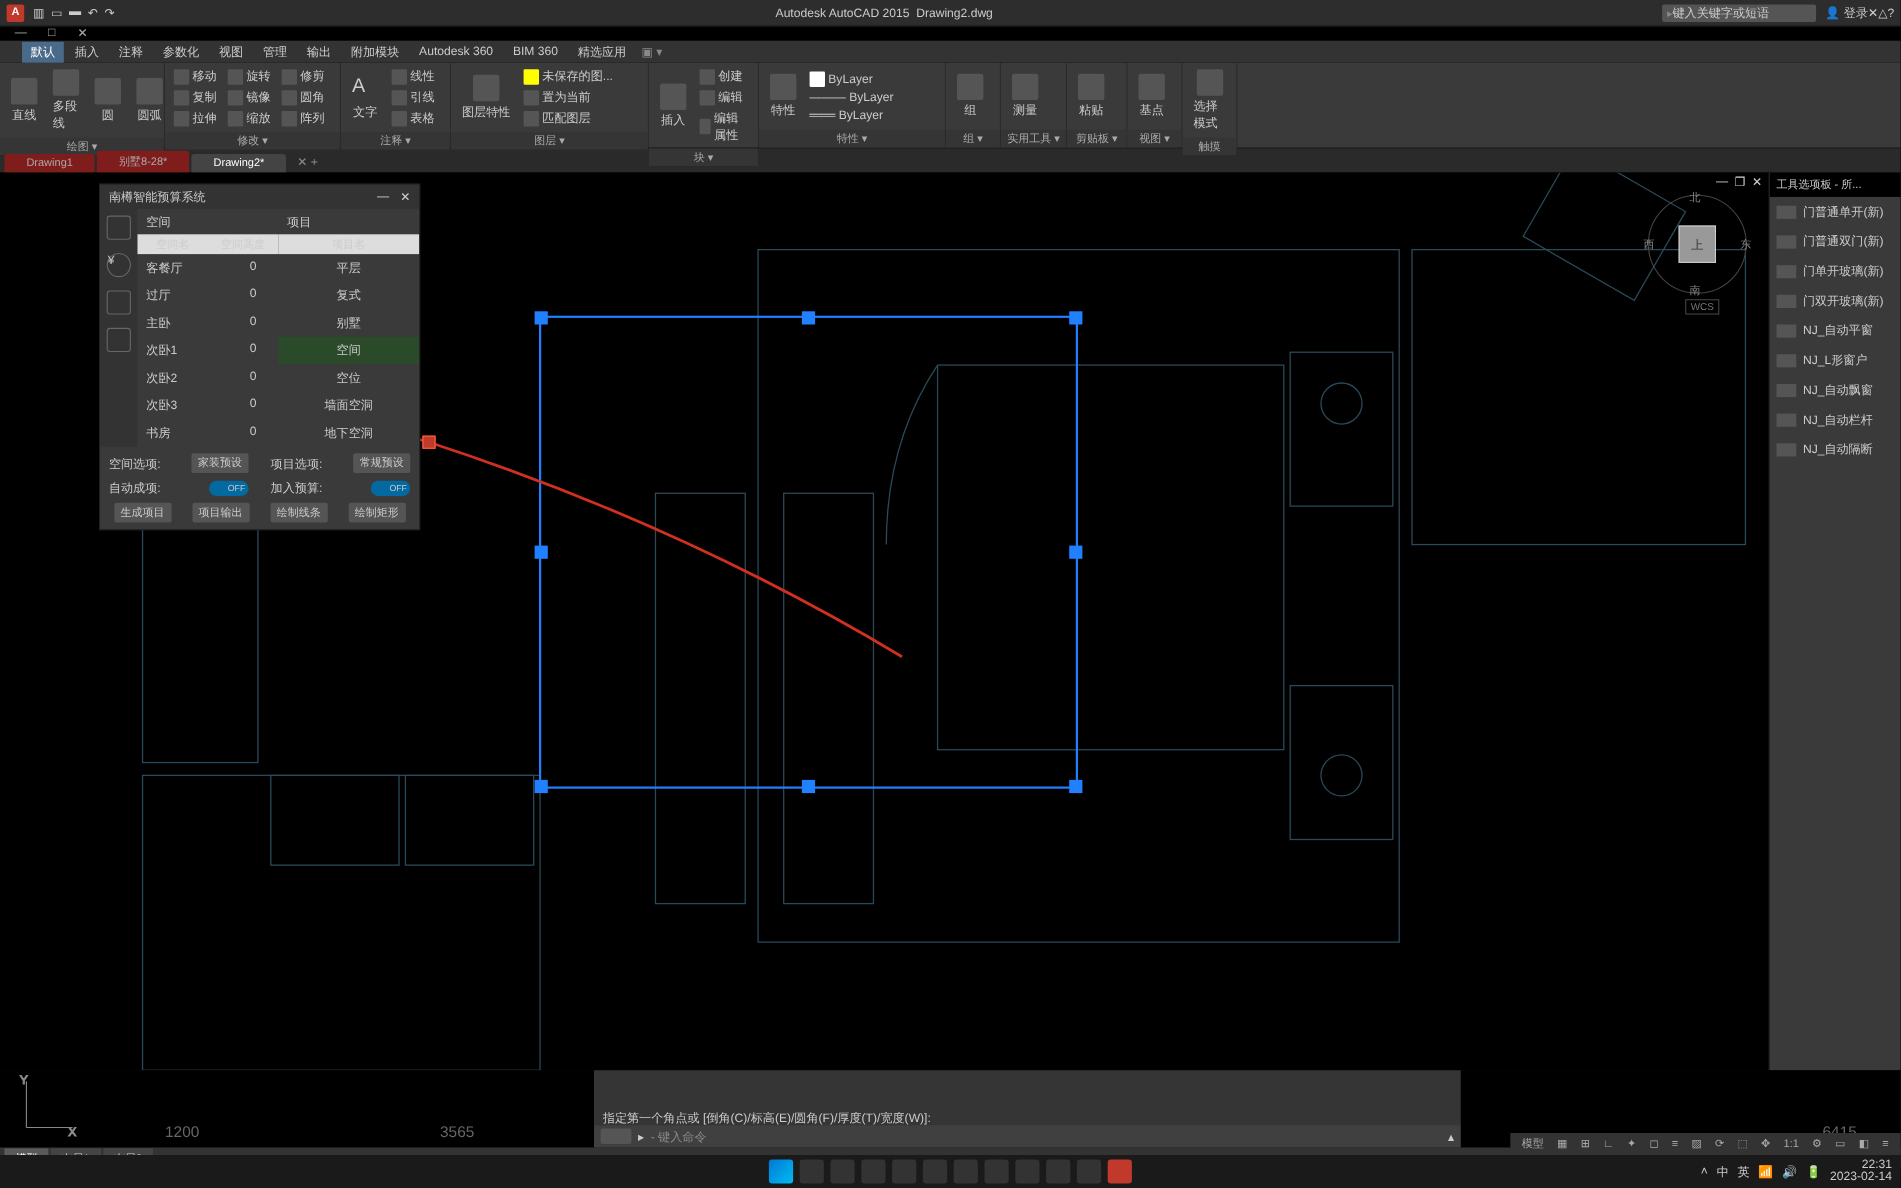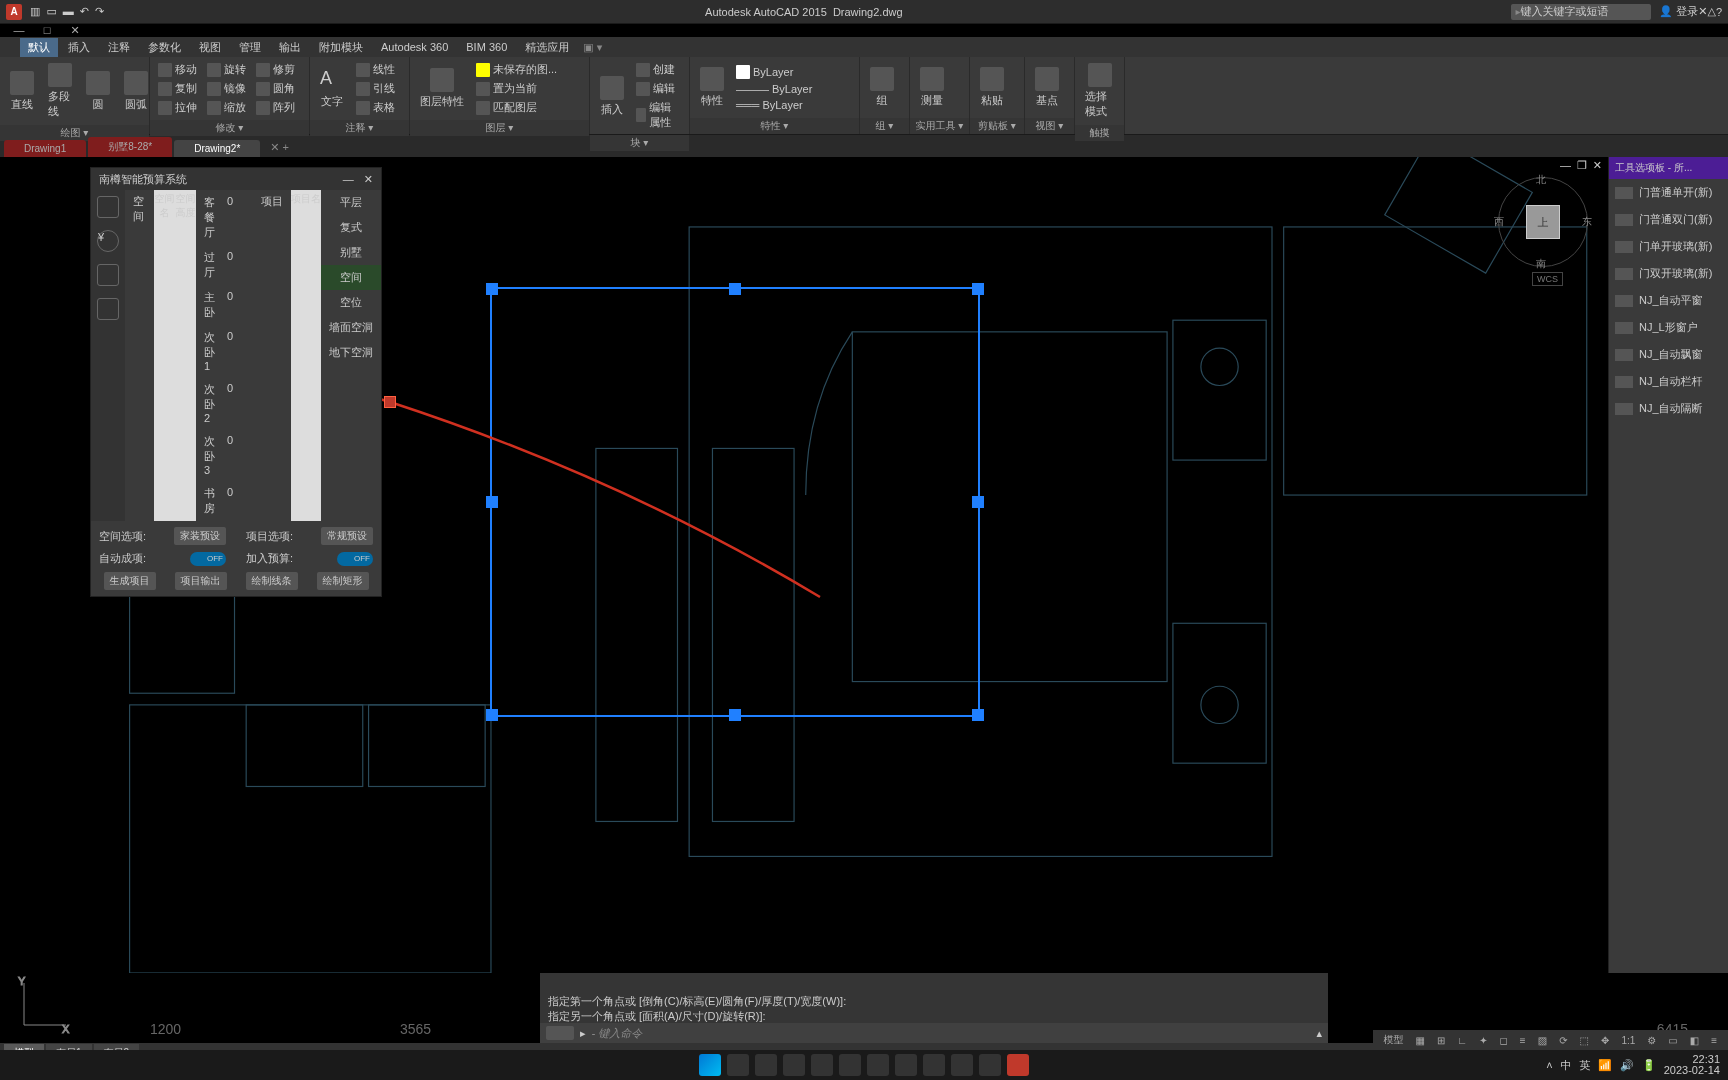--- a/index.html
+++ b/index.html
@@ -40,40 +40,40 @@
 .canvas svg{position:absolute;inset:0}
 
 
 .panel{position:absolute;top:10px;left:90px;width:292px;background:#3a3a3a;border:1px solid #222}
 .panel-title{height:22px;background:#333;display:flex;align-items:center;padding:0 8px;justify-content:space-between}
 .panel-title .ctrls{display:flex;gap:10px}
 .panel-body{display:flex}
 .panel-sidebar{width:34px;background:#333;display:flex;flex-direction:column;align-items:center;padding:6px 0;gap:12px}
 .ps-ico{width:22px;height:22px;border:1px solid #666;border-radius:3px;cursor:pointer}
 .panel-main{flex:1;display:flex}
-.space-col,.proj-col{flex:1;display:flex;}
+.space-col,.proj-col{flex:1;display:flex;flex-direction:column}
 .col-head{padding:4px 8px;background:#3a3a3a}
 .col-subhead{display:flex;background:#ddd;color:#333}
 .col-subhead span{flex:1;text-align:center;padding:2px 0;font-size:10px}
 .list{flex:1}
 .list-row{display:flex;padding:5px 8px;cursor:pointer}
 .list-row span:first-child{flex:1}
 .list-row span:last-child{width:30px;text-align:center}
 .list-row.hl{background:#2a4a2a}
 .proj-col .list-row{justify-content:center}
 .proj-col .list-row span{flex:1;text-align:center}
 .panel-foot{padding:6px 8px;display:grid;grid-template-columns:1fr 1fr;gap:6px 20px}
 .pf-cell{display:flex;align-items:center;gap:6px;justify-content:space-between}
 .pf-btn{background:#555;padding:2px 6px;border-radius:2px;cursor:pointer;font-size:10px}
 .toggle{width:36px;height:14px;background:#0369a1;border-radius:7px;display:flex;align-items:center;justify-content:flex-end;padding:0 3px;font-size:8px;cursor:pointer}
 .pf-row3{grid-column:1/3;display:flex;gap:10px;justify-content:space-around}
 
 
 .rpal{position:absolute;top:0;right:0;width:120px;height:100%;background:#3a3a3a;border-left:1px solid #222}
-.rpal-title{padding:4px 6px;background:#4c1d95;font-size:10px}
+.rpal-title{padding:4px 6px;background:#000000;font-size:10px}
 .rpal-item{display:flex;align-items:center;gap:6px;padding:6px 6px;cursor:pointer}
 .rpal-ico{width:18px;height:12px;background:#555}
 
 
 .viewcube{position:absolute;top:20px;right:140px;width:90px;height:90px}
 .viewcube .ring{position:absolute;inset:0;border:1px solid #444;border-radius:50%}
 .viewcube .cube{position:absolute;top:28px;left:28px;width:34px;height:34px;background:#999;border:1px solid #ccc}
 .viewcube .lbl{position:absolute;color:#888;font-size:10px}
 .wcs{position:absolute;top:115px;right:165px;color:#777;font-size:9px;border:1px solid #444;padding:1px 4px}
 
@@ -90,21 +90,21 @@
 .cursor-mark{position:absolute;width:30px;height:30px;border:3px solid #2ecc71;border-radius:50%;pointer-events:none}
 
 
 .cmdarea{height:70px;background:#2a2a2a;display:flex}
 .ucs-icon{width:540px;position:relative;background:#000}
 .ucs-icon svg{position:absolute;bottom:8px;left:14px}
 .coord-txt{position:absolute;bottom:6px;color:#666;font-size:14px}
 .cmd-hist{flex:1;background:#353535;padding:4px 8px;font-size:10px;color:#999;display:flex;flex-direction:column;justify-content:flex-end;position:relative}
 .cmd-line{position:absolute;bottom:0;left:0;right:0;height:20px;background:#404040;display:flex;align-items:center;padding:0 6px;gap:6px}
 .cmd-toggle{width:28px;height:14px;background:#555;border-radius:2px}
-.cmd-input{flex:1;color:#888;font-style:italic}
+.cmd-input{flex:1;color:#888;}
 
 
 .btabs{height:20px;background:#333;display:flex;align-items:center;padding:0 4px;gap:2px}
 .btab{padding:2px 10px;background:#444;color:#ccc;cursor:pointer;font-size:10px}
 .btab.active{background:#5a5a5a;color:#fff}
 
 
 .statusbar{position:absolute;bottom:30px;right:0;height:20px;display:flex;align-items:center;gap:6px;padding:0 8px;background:#333}
 .sb-item{padding:0 3px;color:#aaa;cursor:pointer;font-size:10px}
 
@@ -592,21 +592,20 @@
           <line x1="10" y1="50" x2="52" y2="50"></line>
           <text x="4" y="10" fill="#888" font-size="10">Y</text>
           <text x="48" y="58" fill="#888" font-size="10">X</text>
         </g>
       </svg>
     <span class="coord-txt" style="left:150px">1200</span>
     <span class="coord-txt" style="left:400px">3565</span>
   </div>
   <div class="cmd-hist">
     <div>指定第一个角点或 [倒角(C)/标高(E)/圆角(F)/厚度(T)/宽度(W)]:</div>
-    <div>指定另一个角点或 [面积(A)/尺寸(D)/旋转(R)]:</div>
     <div>命令:</div>
     <div class="cmd-line">
       <div class="cmd-toggle"></div>
       <span>▸</span>
       <span class="cmd-input">- 键入命令</span>
       <span style="margin-left:auto">▴</span>
     </div>
   </div>
   <div style="width:400px;background:#000;position:relative">
     <span class="coord-txt" style="right:40px">6415</span>

